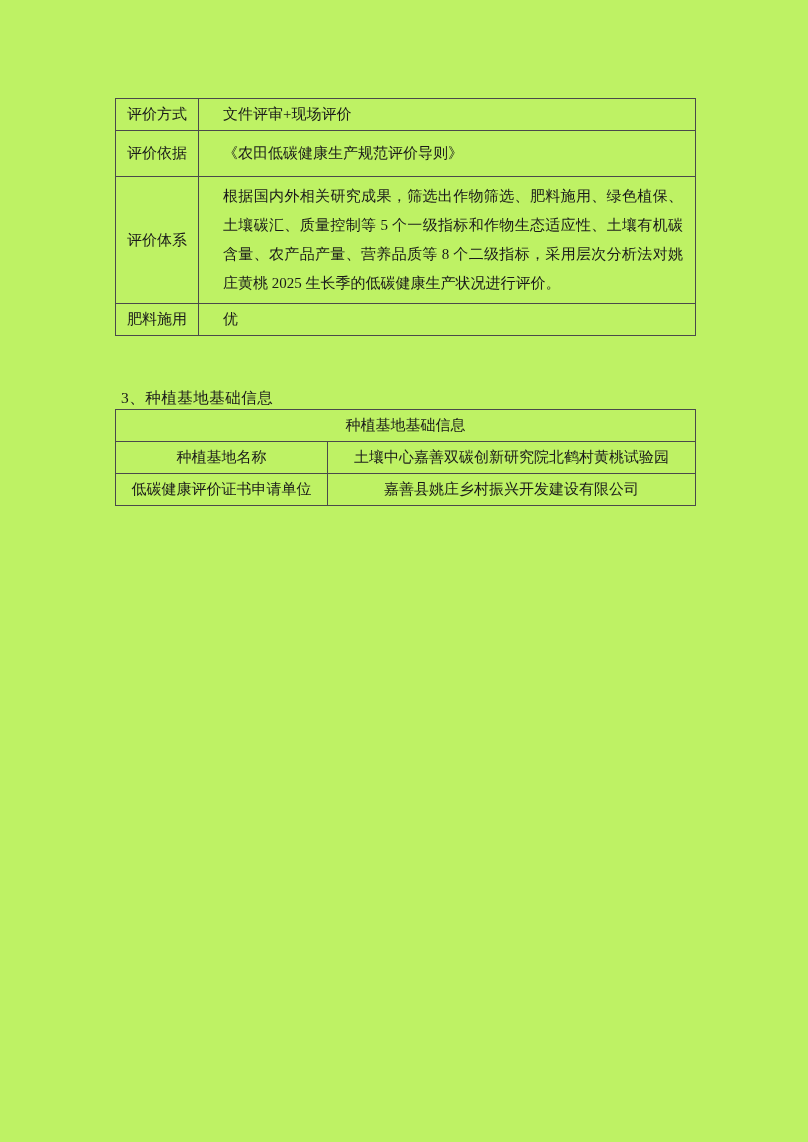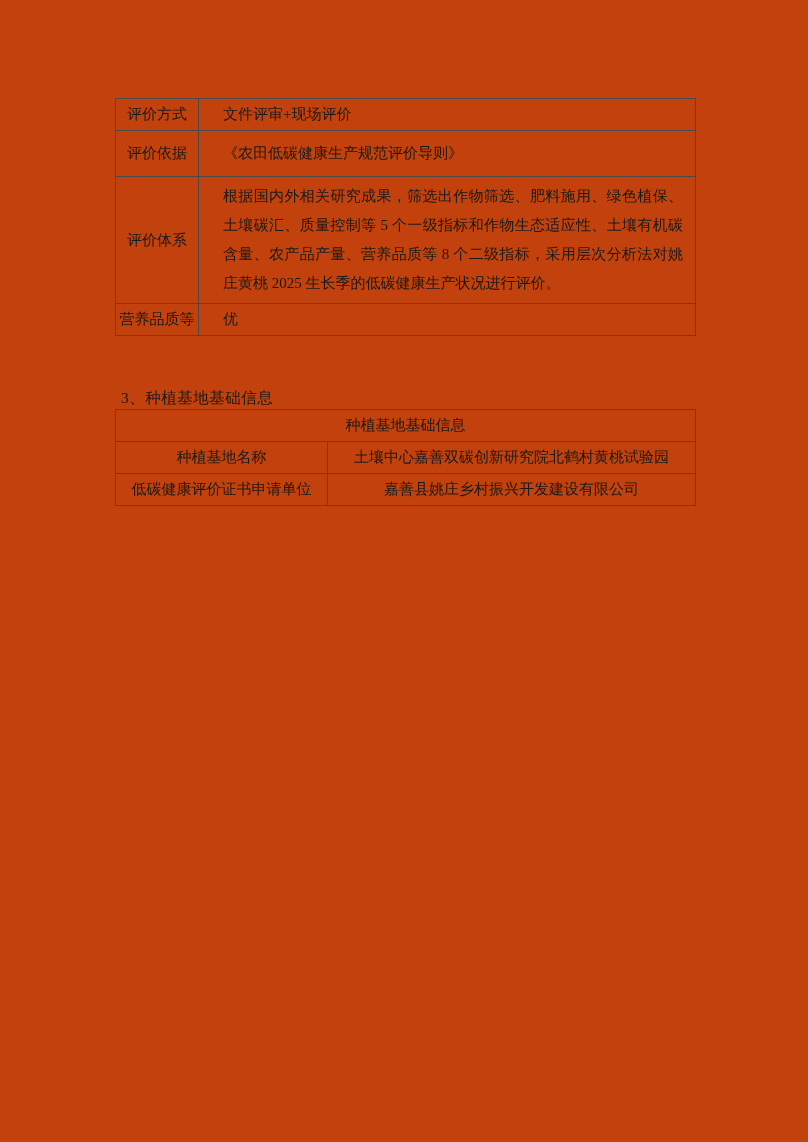--- a/index.html
+++ b/index.html
@@ -11,21 +11,21 @@
     height: 1142px;
     background: #ffffff;
     font-family: "Liberation Serif", "DejaVu Serif", serif;
     color: #1a1a1a;
     position: relative;
     overflow: hidden;
   }
   .page {
     position: absolute;
     inset: 0;
-    background: #c2410c;
+    background: #bef264;
   }
   table {
     border-collapse: collapse;
     table-layout: fixed;
     position: absolute;
     font-size: 15px;
     color: #1a1a1a;
   }
   td, th {
     border: 1px solid #4a4a4a;
@@ -105,21 +105,21 @@
       </tr>
       <tr class="r-single-2">
         <td class="label">评价依据</td>
         <td class="value">《农田低碳健康生产规范评价导则》</td>
       </tr>
       <tr class="r-multi">
         <td class="label">评价体系</td>
         <td class="value justify">根据国内外相关研究成果，筛选出作物筛选、肥料施用、绿色植保、土壤碳汇、质量控制等 5 个一级指标和作物生态适应性、土壤有机碳含量、农产品产量、营养品质等 8 个二级指标，采用层次分析法对姚庄黄桃 2025 生长季的低碳健康生产状况进行评价。</td>
       </tr>
       <tr class="r-single-3">
-        <td class="label">营养品质等</td>
+        <td class="label">肥料施用</td>
         <td class="value">优</td>
       </tr>
     </tbody>
   </table>
 
   <div class="section-heading">3、种植基地基础信息</div>
 
   <table id="base-table">
     <colgroup>
       <col class="c-label">

